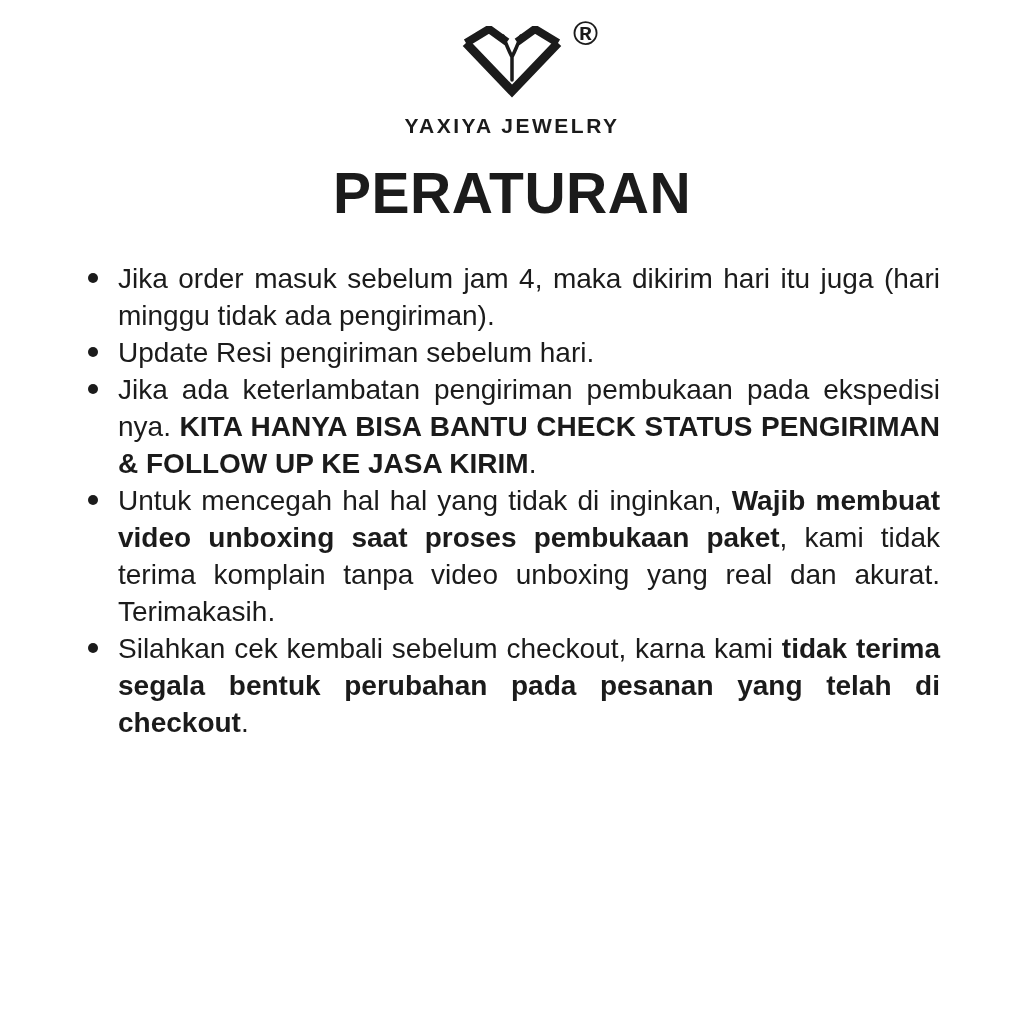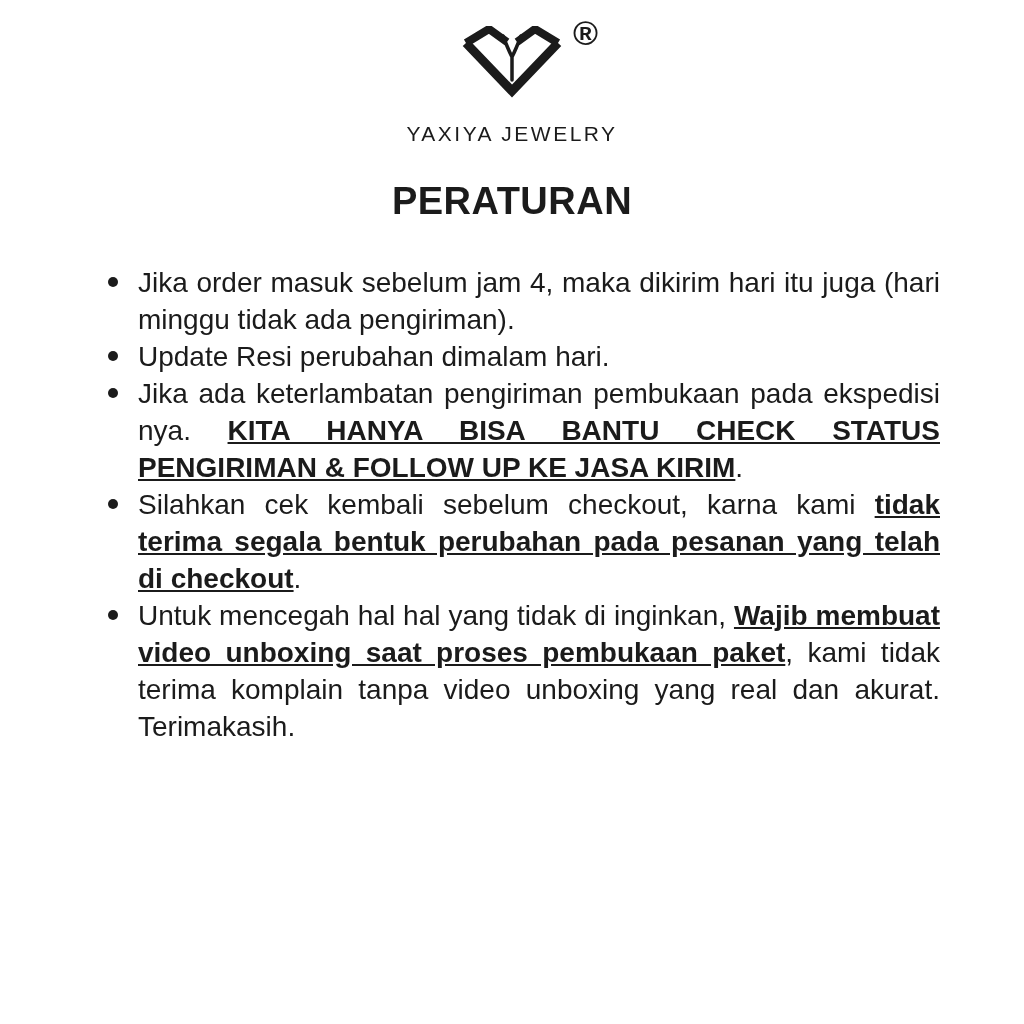--- a/index.html
+++ b/index.html
@@ -14,49 +14,48 @@
     box-sizing:border-box;
   }
   .header{ text-align:center; padding-top:26px; }
   .logo-wrap{ display:inline-block; position:relative; }
   .logo-svg{ display:block; width:100px; height:72px; margin:0 auto; }
   .reg{
     position:absolute; top:-10px; right:-36px;
     font-size:34px; font-weight:700; line-height:1;
   }
   .brand-name{
-    margin-top:20px;
-    font-size:21px; font-weight:400; letter-spacing:2.5px;
+    margin-top:12px;
+    font-size:21px; font-weight:700; letter-spacing:2.5px;
   }
   .title{
     margin-top:26px;
     text-align:center;
-    font-size:38px; font-weight:800;
+    font-size:57px; font-weight:800;
     line-height:58px; letter-spacing:0.5px;
   }
   .rules{
     margin:34px 0 0 0;
     padding:0 84px 0 118px;
     list-style:none;
     font-size:28px; line-height:37px;
   }
   .rules li{
     position:relative;
     text-align:justify;
     text-align-last:left;
-    margin-left:20px;
     -moz-text-align-last:left;
   }
   .dot{
     position:absolute; left:-30px; top:13px;
     width:10px; height:10px; border-radius:50%;
     background:var(--fg,#1b1b1b);
   }
   .seg{ font-weight:400; }
-  .seg.bold{ font-weight:700;text-decoration:underline; }
+  .seg.bold{ font-weight:700; }
 </style>
 </head>
 <body>
 
 <div class="page" style="--bg: #ffffff; --fg: #1b1b1b;">
 
   <div class="header">
     <div class="logo-wrap">
       <svg class="logo-svg" viewBox="0 0 100 70" aria-hidden="true">
         <g fill="none" stroke="#1b1b1b" stroke-linejoin="miter">
@@ -70,19 +69,19 @@
     </div>
     <div class="brand-name">YAXIYA JEWELRY</div>
   </div>
 
   <h1 class="title">
     <span>PERATURAN</span><br>
   </h1>
 
   <ul class="rules">
       <li><span class="dot"></span><span class="seg">Jika order masuk sebelum jam 4, maka dikirim hari itu juga (hari minggu tidak ada pengiriman).</span></li>
-      <li><span class="dot"></span><span class="seg">Update Resi perubahan dimalam hari.</span></li>
+      <li><span class="dot"></span><span class="seg">Update Resi pengiriman sebelum hari.</span></li>
       <li><span class="dot"></span><span class="seg">Jika ada keterlambatan pengiriman pembukaan pada ekspedisi nya. </span><span class="seg bold">KITA HANYA BISA BANTU CHECK STATUS PENGIRIMAN &amp; FOLLOW UP KE JASA KIRIM</span><span class="seg">.</span></li>
+      <li><span class="dot"></span><span class="seg">Untuk mencegah hal hal yang tidak di inginkan, </span><span class="seg bold">Wajib membuat video unboxing saat proses pembukaan paket</span><span class="seg">, kami tidak terima komplain tanpa video unboxing yang real dan akurat. Terimakasih.</span></li>
       <li><span class="dot"></span><span class="seg">Silahkan cek kembali sebelum checkout, karna kami </span><span class="seg bold">tidak terima segala bentuk perubahan pada pesanan yang telah di checkout</span><span class="seg">.</span></li>
-      <li><span class="dot"></span><span class="seg">Untuk mencegah hal hal yang tidak di inginkan, </span><span class="seg bold">Wajib membuat video unboxing saat proses pembukaan paket</span><span class="seg">, kami tidak terima komplain tanpa video unboxing yang real dan akurat. Terimakasih.</span></li>
     </ul>
 
 </div>
 
 </body></html>

